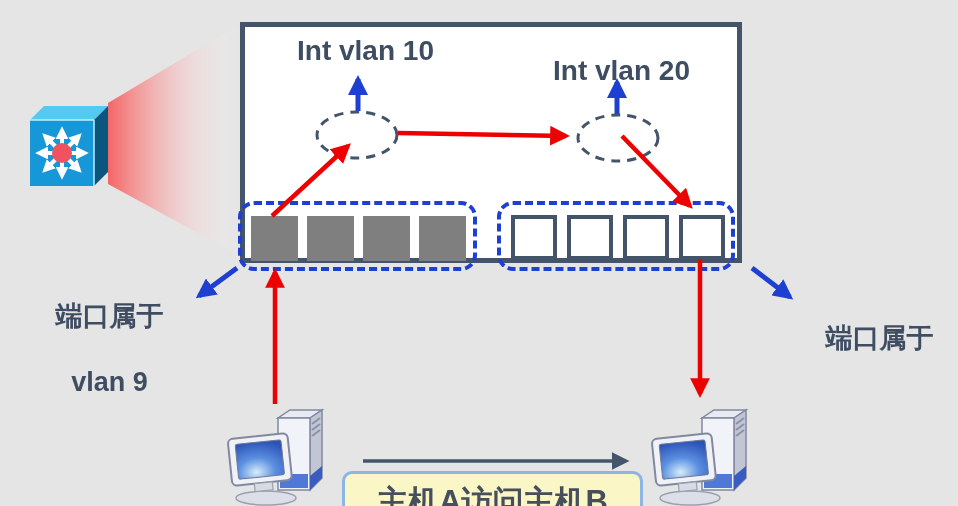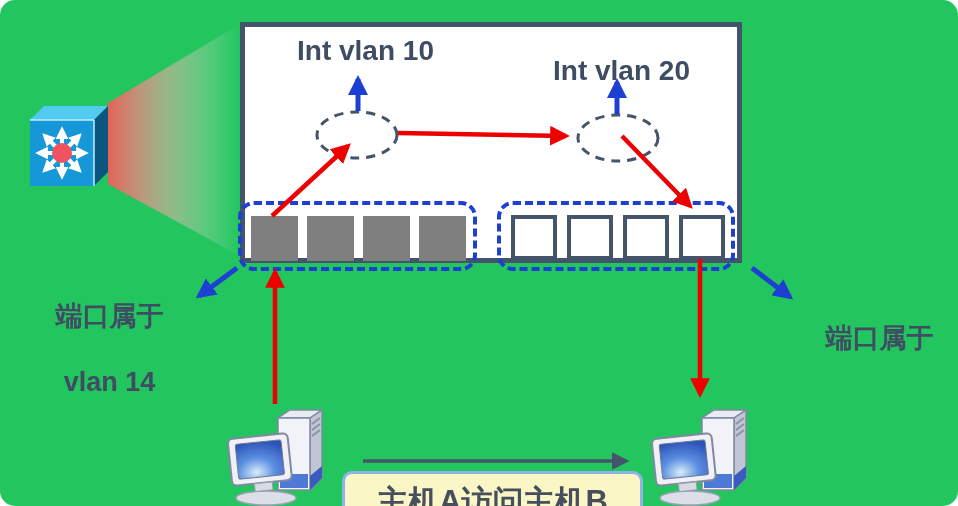--- a/index.html
+++ b/index.html
@@ -1,18 +1,18 @@
 <!DOCTYPE html>
 <html><head>
 <meta charset="utf-8">
 <style>
   html,body{margin:0;padding:0;background:#fff;}
   #canvas{
-    position:relative;width:958px;height:506px;background:#22c55e;
-    overflow:hidden;font-family:"Liberation Sans","DejaVu Sans",sans-serif;border-radius:15px;
+    position:relative;width:958px;height:506px;background:#e5e5e5;
+    overflow:hidden;font-family:"Liberation Sans","DejaVu Sans",sans-serif;
   }
   .abs{position:absolute;}
   .label{
     color:#3f4d63;font-weight:bold;text-align:center;line-height:1.15;
     white-space:pre-line;
   }
   .intvlan{font-size:28px;}
   .portlabel{font-size:27px;line-height:33px;}
   #chassis{
     left:240px;top:22px;width:502px;height:241px;box-sizing:border-box;
@@ -94,21 +94,21 @@
   <div id="vlan20-group" class="abs vlan-group">
     <div id="vlan20-ports" class="ports-row">
         <div class="port port-white"></div>
         <div class="port port-white"></div>
         <div class="port port-white"></div>
         <div class="port port-white"></div>
       </div>
   </div>
 
   <div class="abs label portlabel" style="left:22px;top:300px;width:175px;"><span>端口属于</span><br>
-    <span>vlan 14</span>
+    <span>vlan 9</span>
   </div>
   <div class="abs label portlabel" style="left:792px;top:322px;width:175px;"><span>端口属于</span><br>
   </div>
 
   <svg class="abs" style="left:222px;top:406px;" width="122" height="100" viewBox="0 0 122 100">
     <defs>
       <radialGradient id="scrA" cx="40%" cy="85%" r="90%">
         <stop offset="0%" stop-color="#D6EDFA"></stop>
         <stop offset="45%" stop-color="#5B8FE0"></stop>
         <stop offset="100%" stop-color="#2B52B8"></stop>

